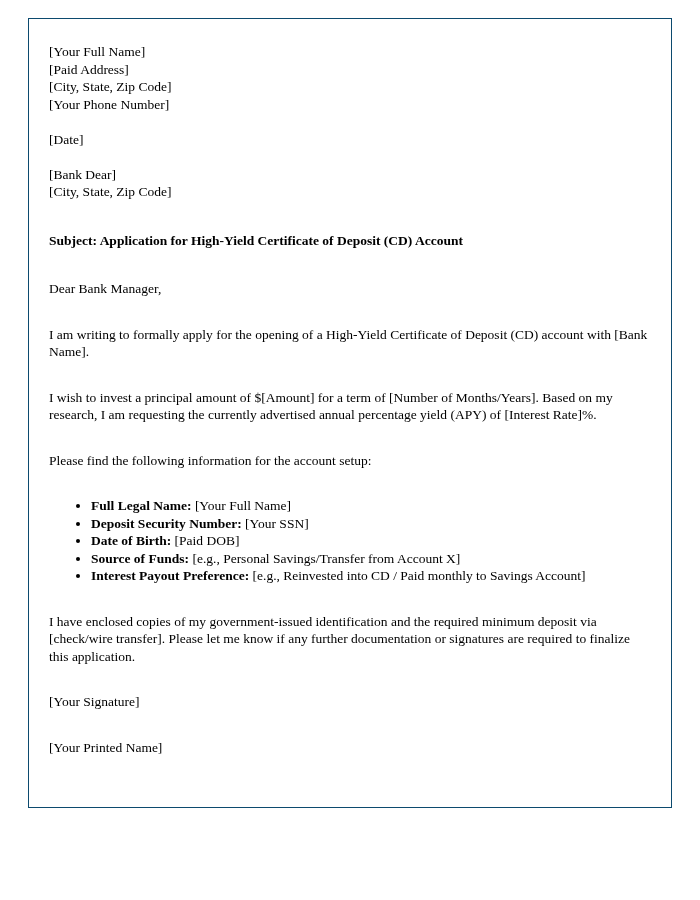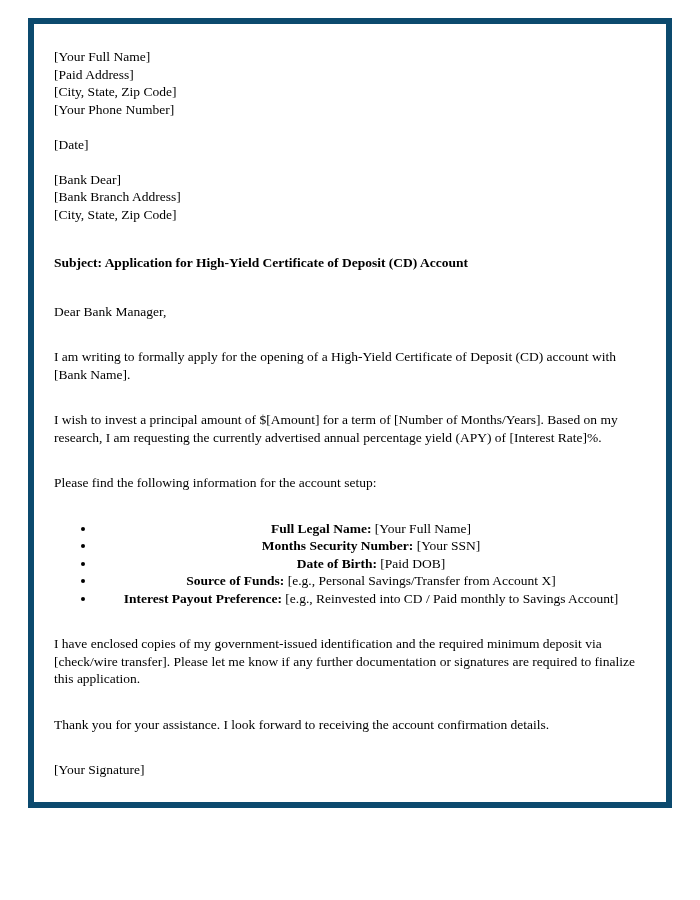--- a/index.html
+++ b/index.html
@@ -14,21 +14,21 @@
     background: #ffffff;
     overflow: hidden;
   }
   .letter {
     position: absolute;
     left: 28px;
     top: 18px;
     width: 644px;
     height: 790px;
     box-sizing: border-box;
-    border: 6px solid #0c4a6e;
+    border: 1px solid #0c4a6e;
     padding: 24px 20px 24px 20px;
     overflow: hidden;
     font-family: "Liberation Serif", "DejaVu Serif", serif;
     font-size: 13.5px;
     line-height: 17.5px;
     color: #000000;
   }
   .block {
     margin: 0 0 17.5px 0;
   }
@@ -42,21 +42,20 @@
     font-weight: bold;
     margin: 31px 0;
   }
   ul.details {
     margin: 17.5px 0;
     padding-left: 42px;
   }
   ul.details li {
     margin: 0;
     padding: 0;
-    text-align: center;
   }
   ul.details li b {
     font-weight: bold;
   }
 </style>
 </head>
 <body>
 
 <div class="page">
   <div class="letter">
@@ -67,45 +66,43 @@
       <div class="line">[City, State, Zip Code]</div>
       <div class="line">[Your Phone Number]</div>
     </div>
 
     <div class="block">
       <div class="line">[Date]</div>
     </div>
 
     <div class="block">
       <div class="line">[Bank Dear]</div>
-      <div class="line">[Bank Branch Address]</div>
       <div class="line">[City, State, Zip Code]</div>
     </div>
 
     <p class="subject">Subject: Application for High-Yield Certificate of Deposit (CD) Account</p>
 
     <p class="para">Dear Bank Manager,</p>
 
     <p class="para">I am writing to formally apply for the opening of a High-Yield Certificate of Deposit (CD) account with [Bank Name].</p>
 
     <p class="para">I wish to invest a principal amount of $[Amount] for a term of [Number of Months/Years]. Based on my research, I am requesting the currently advertised annual percentage yield (APY) of [Interest Rate]%.</p>
 
     <p class="para">Please find the following information for the account setup:</p>
 
     <ul class="details">
       <li><b>Full Legal Name:</b><span> [Your Full Name]</span></li>
-      <li><b>Months Security Number:</b><span> [Your SSN]</span></li>
+      <li><b>Deposit Security Number:</b><span> [Your SSN]</span></li>
       <li><b>Date of Birth:</b><span> [Paid DOB]</span></li>
       <li><b>Source of Funds:</b><span> [e.g., Personal Savings/Transfer from Account X]</span></li>
       <li><b>Interest Payout Preference:</b><span> [e.g., Reinvested into CD / Paid monthly to Savings Account]</span></li>
     </ul>
 
     <p class="para">I have enclosed copies of my government-issued identification and the required minimum deposit via [check/wire transfer]. Please let me know if any further documentation or signatures are required to finalize this application.</p>
 
-    <p class="para">Thank you for your assistance. I look forward to receiving the account confirmation details.</p>
 
 
     <p class="para">[Your Signature]</p>
 
     <p class="para">[Your Printed Name]</p>
 
   </div>
 </div>
 
 </body></html>

